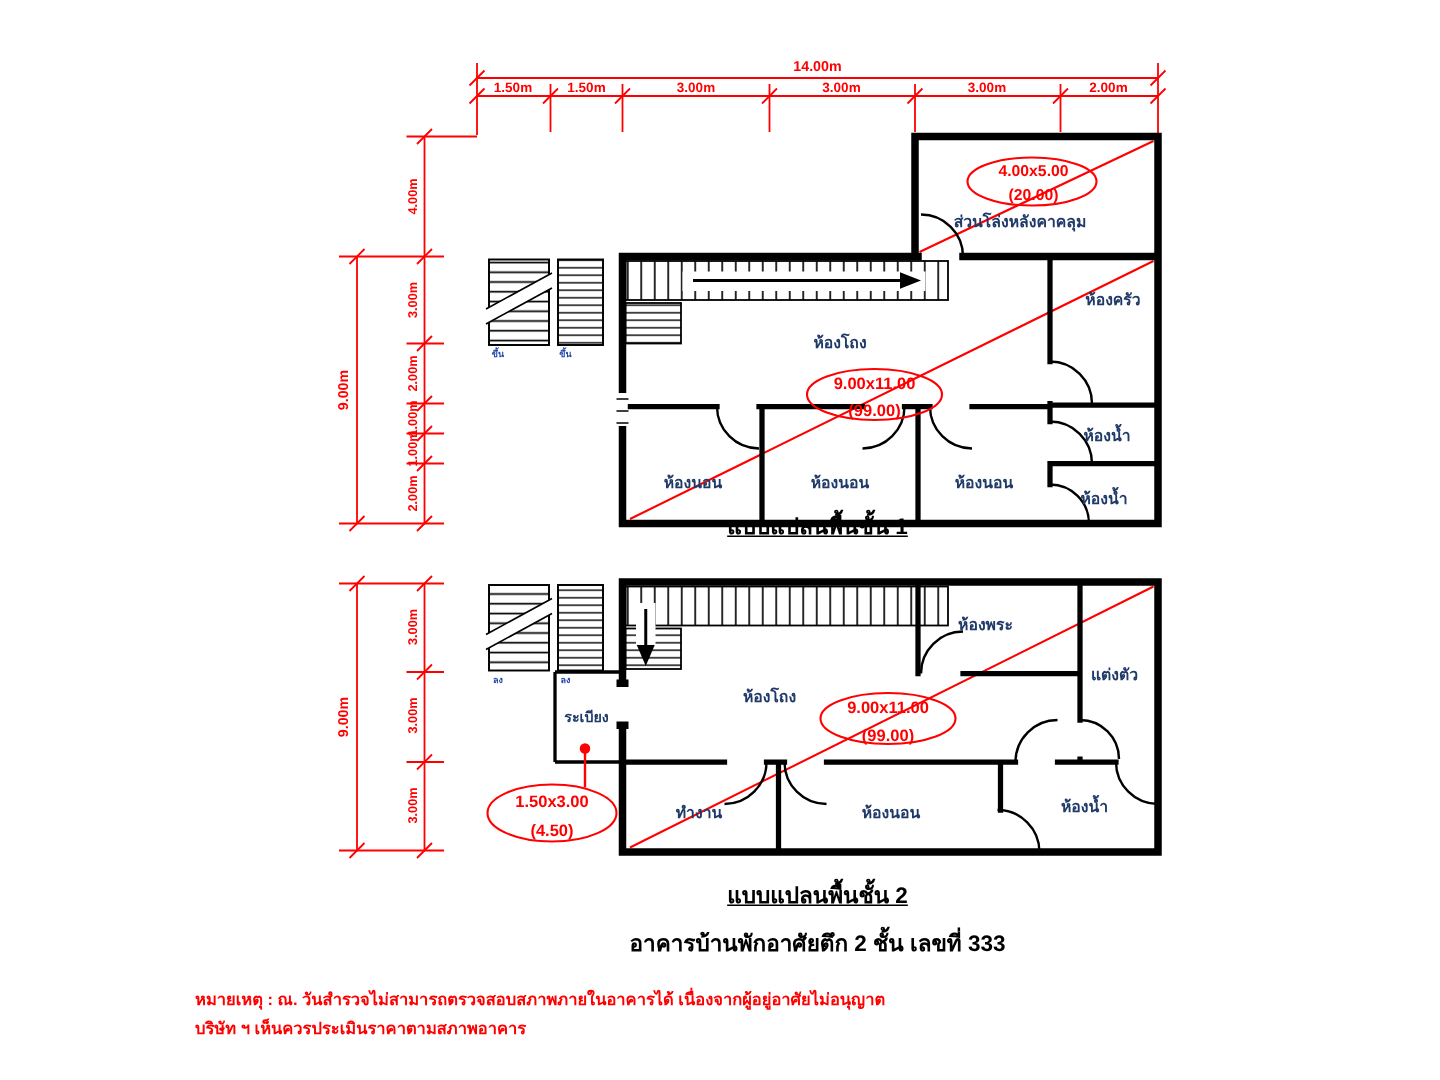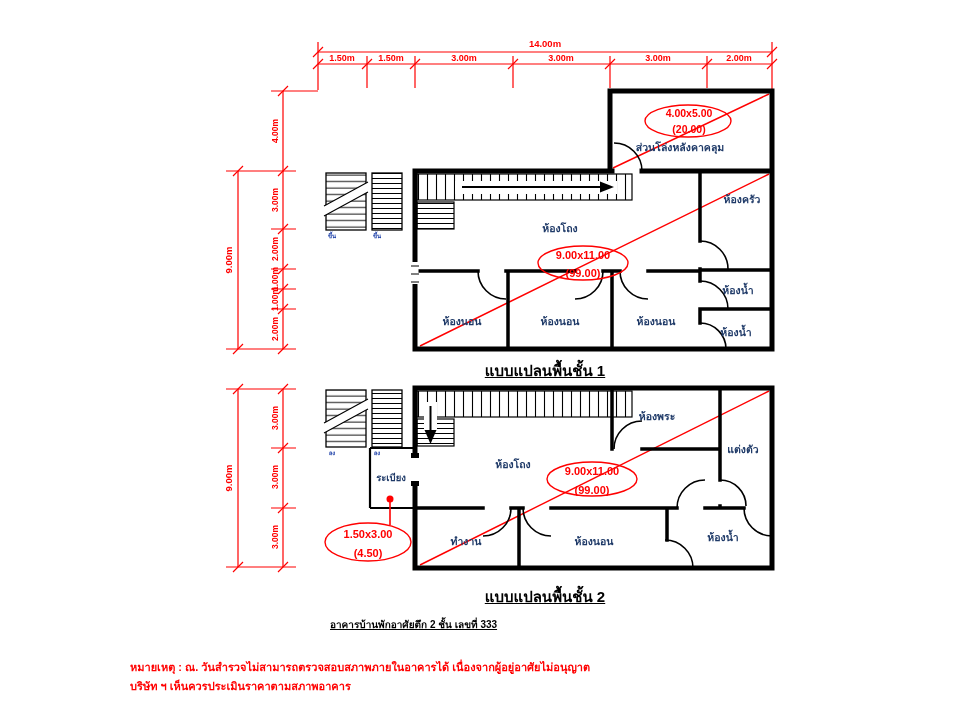--- a/index.html
+++ b/index.html
@@ -6,22 +6,22 @@
   #stage{position:relative;width:960px;height:720px;background:#ffffff;overflow:hidden;
          font-family:"Liberation Sans","DejaVu Sans",sans-serif;margin-top:16px;}
   svg{position:absolute;left:0;top:0;}
   svg text{font-family:"Liberation Sans","DejaVu Sans",sans-serif;}
   .dimtxt{font-size:9px;font-weight:bold;}
   .roomtxt{font-size:10.5px;font-weight:bold;}
   .anntxt{font-size:11px;font-weight:bold;}
   .tinytxt{font-size:6px;font-weight:bold;}
   .caption{position:absolute;text-align:center;font-size:15px;font-weight:bold;color:#000;
            text-decoration:underline;}
-  .title{position:absolute;font-size:10px;font-weight:bold;color:#000;
-         text-decoration:underline;}
+  .title{position:absolute;text-align:center;font-size:15px;font-weight:bold;color:#000;
+         }
   .notes{position:absolute;left:130px;top:642px;width:740px;font-size:11px;font-weight:bold;
          color:#ff0000;line-height:18.5px;}
 </style>
 </head>
 <body>
 
 <div id="stage">
 
 <svg width="960" height="640" viewBox="0 0 960 640">
   <defs>
@@ -155,21 +155,21 @@
     <text x="391" y="465" text-anchor="middle" fill="#1f3a68" class="roomtxt" style="font-size:9.5px">ระเบียง</text>
     <text x="466" y="529" text-anchor="middle" fill="#1f3a68" class="roomtxt">ทำงาน</text>
     <text x="594" y="529" text-anchor="middle" fill="#1f3a68" class="roomtxt">ห้องนอน</text>
     <text x="723" y="525" text-anchor="middle" fill="#1f3a68" class="roomtxt">ห้องน้ำ</text>
 
     <text x="332" y="439" text-anchor="middle" fill="#2244aa" class="tinytxt">ลง</text>
     <text x="377" y="439" text-anchor="middle" fill="#2244aa" class="tinytxt">ลง</text>
   </g>
 </svg>
 
-<div class="caption" style="left:395px;top:343px;width:300px;">แบบแปลนพื้นชั้น 1</div>
+<div class="caption" style="left:395px;top:323px;width:300px;">แบบแปลนพื้นชั้น 1</div>
 <div class="caption" style="left:395px;top:569px;width:300px;">แบบแปลนพื้นชั้น 2</div>
 <div class="title" style="left:330px;top:601px;width:430px;">อาคารบ้านพักอาศัยตึก 2 ชั้น เลขที่ 333</div>
 
 <div class="notes">
   <div>หมายเหตุ : ณ. วันสำรวจไม่สามารถตรวจสอบสภาพภายในอาคารได้ เนื่องจากผู้อยู่อาศัยไม่อนุญาต</div>
   <div>บริษัท ฯ เห็นควรประเมินราคาตามสภาพอาคาร</div>
 </div>
 
 </div>
 

